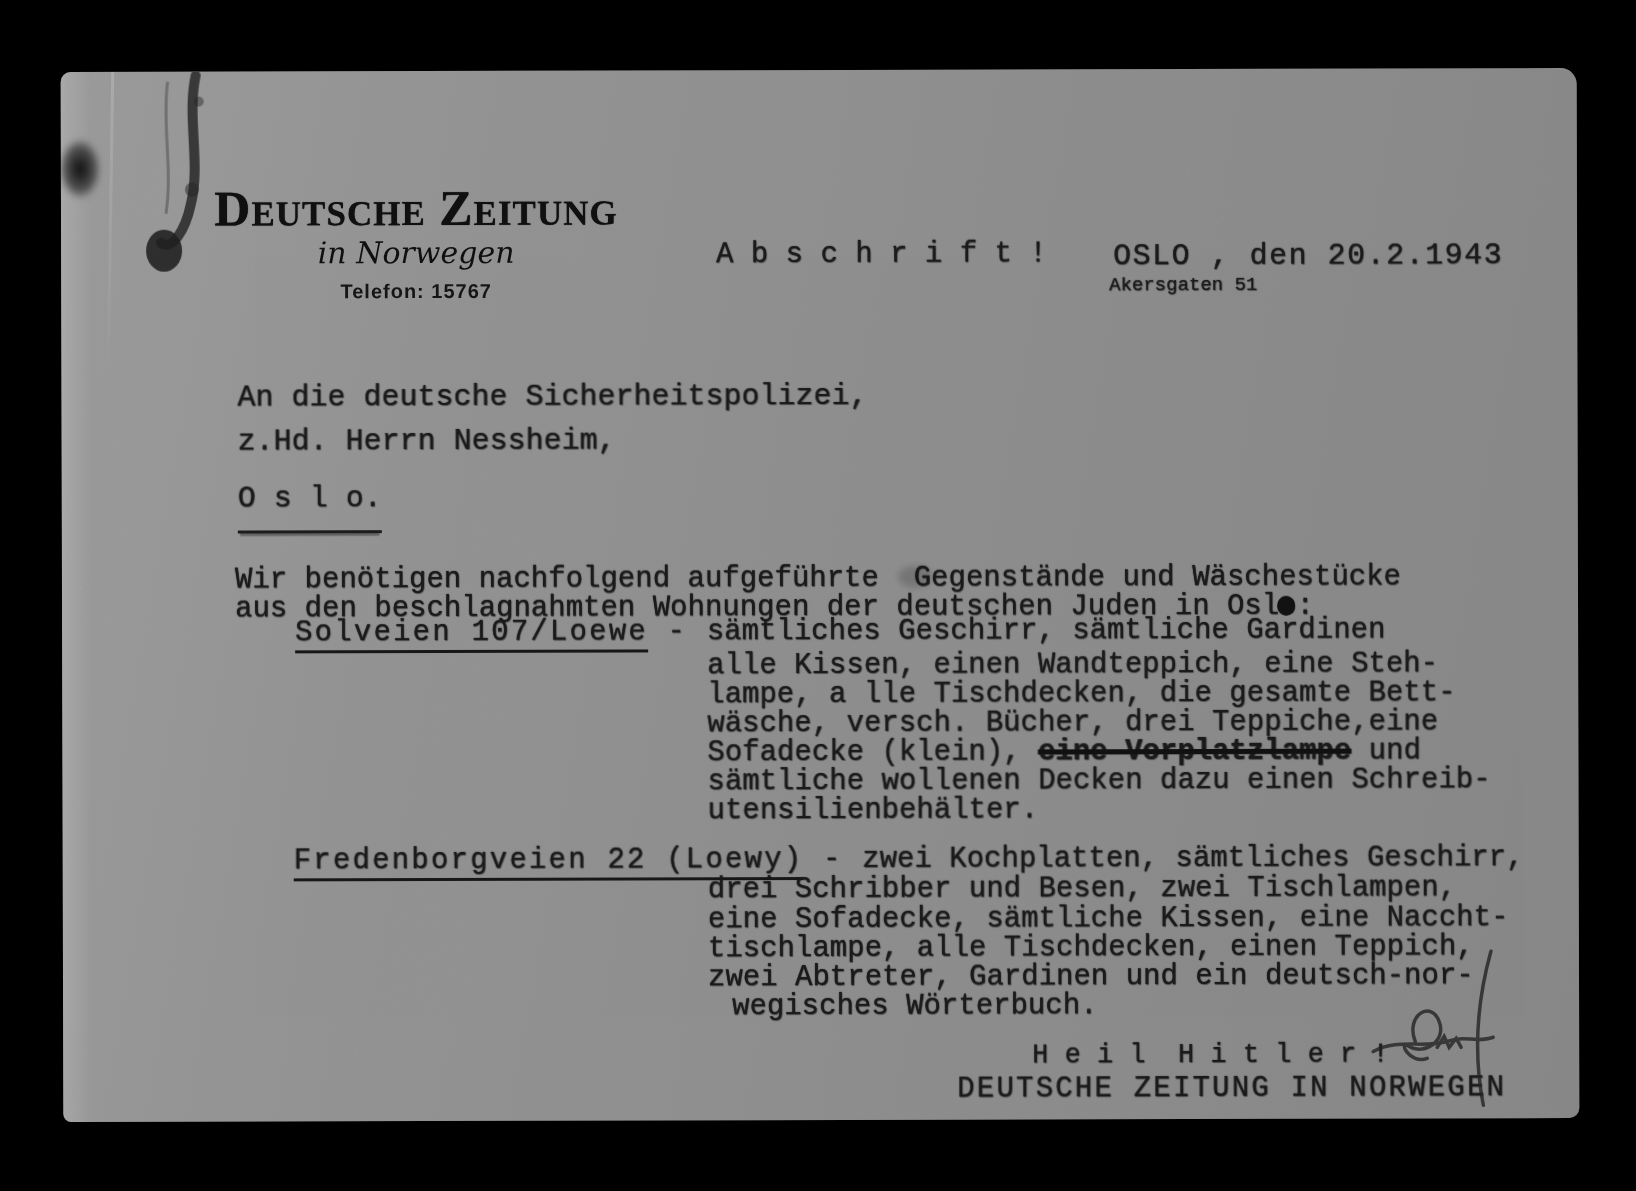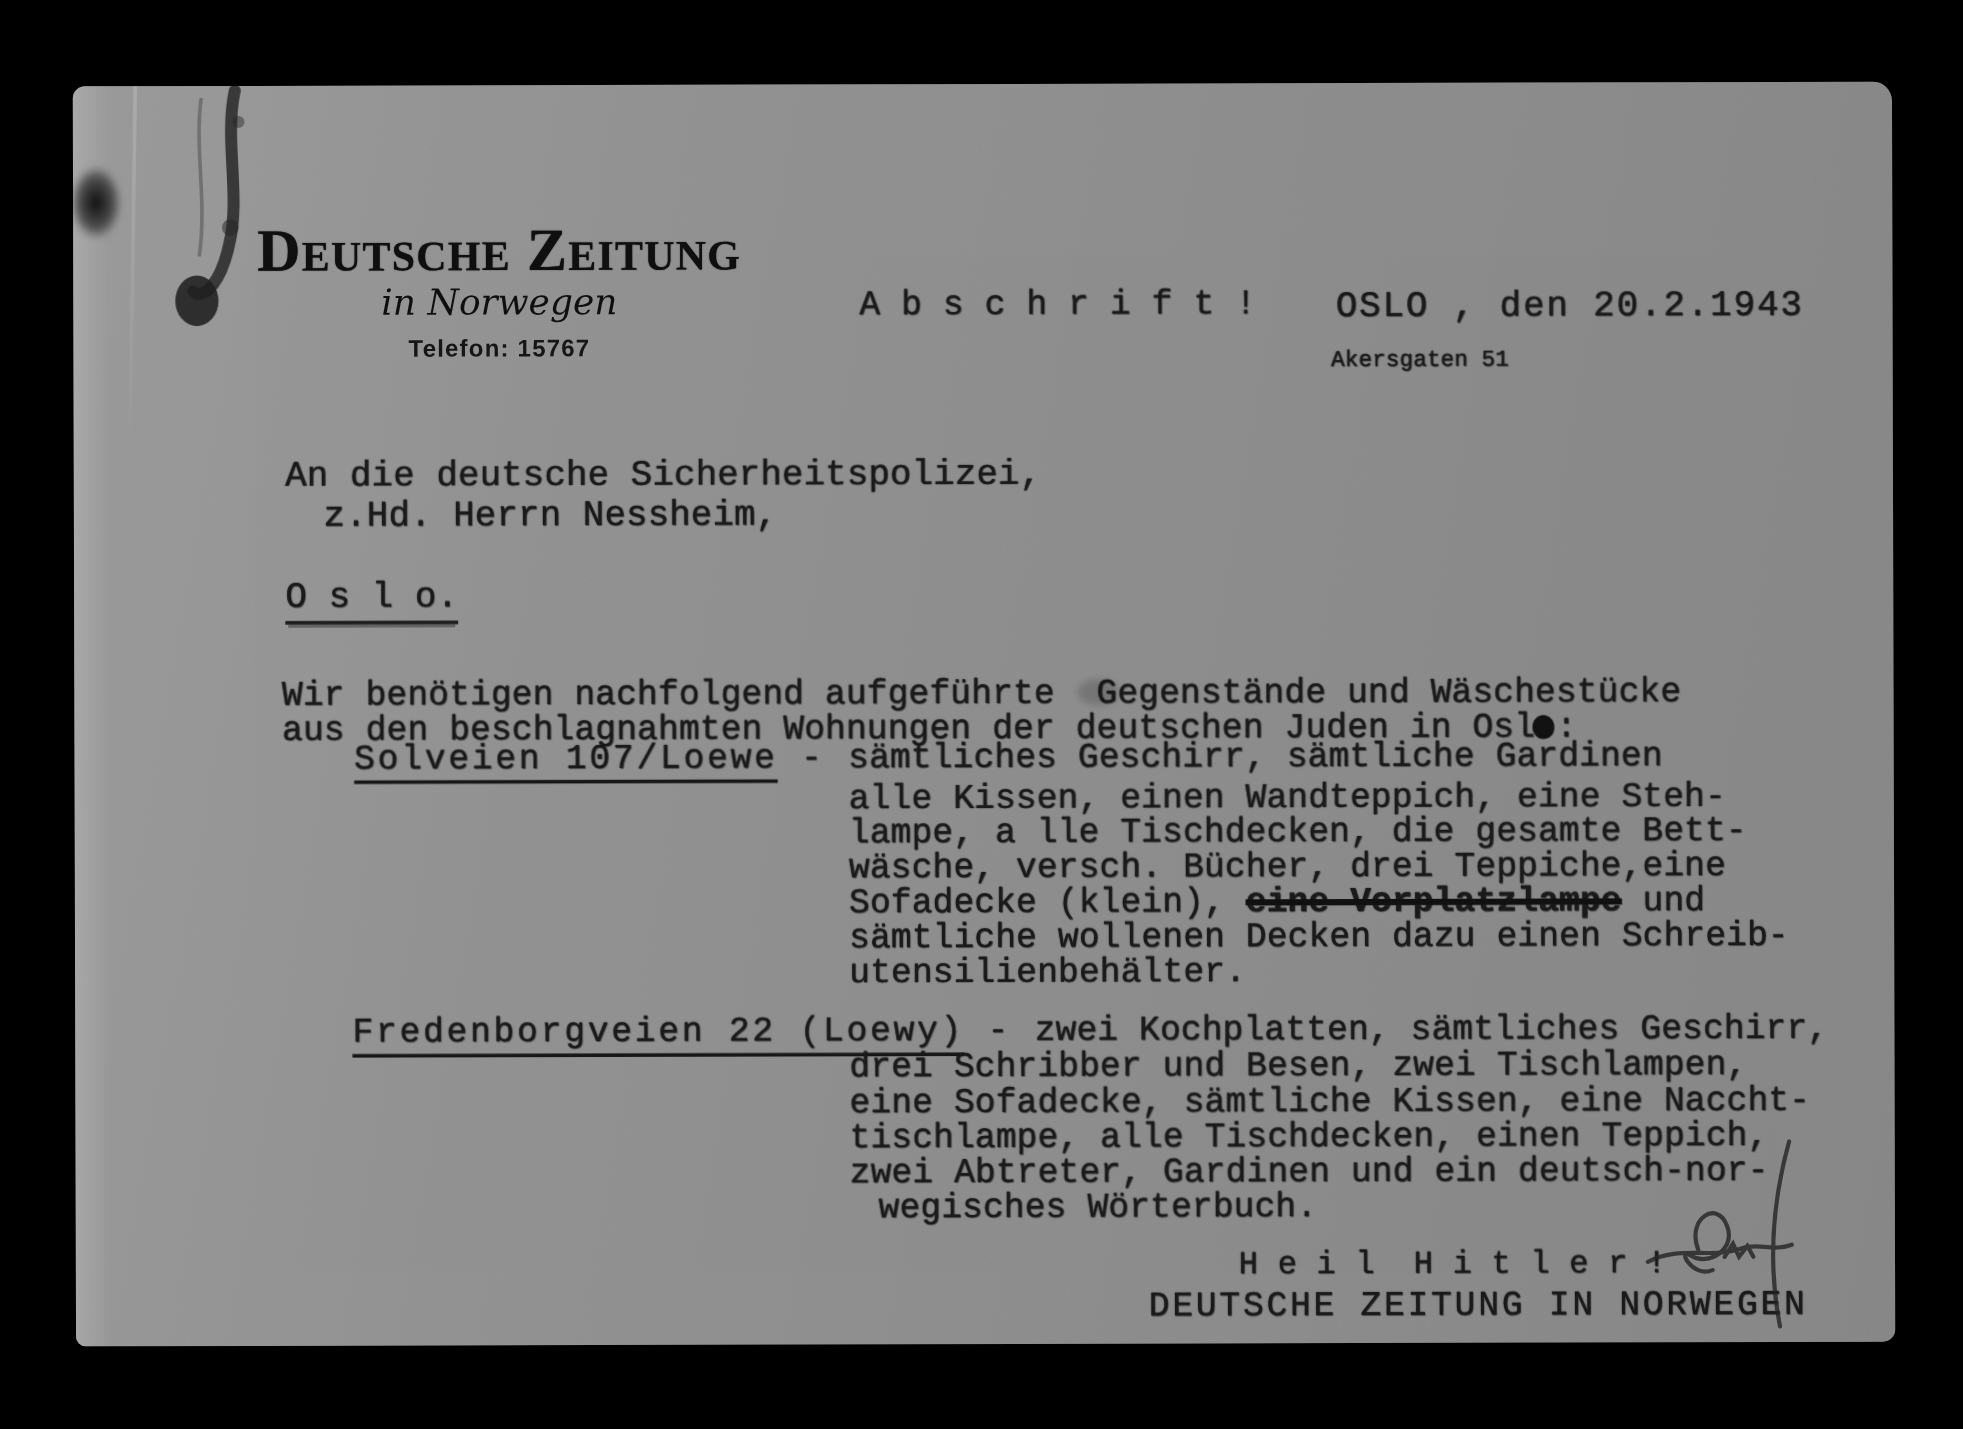--- a/index.html
+++ b/index.html
@@ -15,21 +15,21 @@
          transform:rotate(1deg);}
   .typed-layer{position:absolute;inset:0;filter:blur(.35px);}
   .line{position:absolute;white-space:pre;font-size:29px;line-height:30px;color:#212121;
         text-shadow:0 0 1.2px rgba(25,25,25,.85),.6px .6px .8px rgba(40,40,40,.5);}
   .sz30{font-size:30px;}
   .sz27{font-size:27px;margin-left:23px;}
   .sz19{font-size:19px;line-height:20px;}
   .ls2{letter-spacing:2.2px;}
   .ls15{letter-spacing:1.5px;}
   .u3{border-bottom:3.5px solid #1d1d1d;padding-bottom:1px;}
-  .u-city{border-bottom:3px solid #242424;box-shadow:0 5px 0 -2.4px rgba(30,30,30,.4);padding-bottom:2px;}
+  .u-city{border-bottom:3px solid #242424;box-shadow:0 5px 0 -2.4px rgba(30,30,30,.4);padding-bottom:15px;}
   .struck{font-weight:bold;text-decoration:line-through;text-decoration-thickness:4.5px;
           text-decoration-color:#161616;}
   .letterhead{position:absolute;left:135px;top:112px;width:440px;text-align:center;color:#141414;}
   .lh-title{font-family:"Liberation Serif","DejaVu Serif",serif;font-variant:small-caps;
             font-weight:700;font-size:50px;line-height:50px;letter-spacing:1px;
             text-shadow:0 0 1px rgba(0,0,0,.8);}
   .lh-sub{font-family:"DejaVu Serif","Liberation Serif",serif;font-style:italic;
           font-size:30px;line-height:30px;margin-top:5px;}
   .lh-phone{font-family:"Liberation Sans","DejaVu Sans",sans-serif;font-weight:700;
             font-size:20px;line-height:20px;margin-top:13px;letter-spacing:1px;color:#1c1c1c;}
@@ -53,24 +53,24 @@
     <div class="lh-title">Deutsche Zeitung</div>
     <div class="lh-sub">in Norwegen</div>
     <div class="lh-phone">Telefon: 15767</div>
   </div>
 
   <div class="typed-layer">
 
     <div class="line" style="left:655px;top:170px;">A b s c h r i f t !</div>
 
     <div class="line sz30 ls15" style="left:1052px;top:172px;">OSLO , den 20.2.1943</div>
-    <div class="line sz19" style="left:1048px;top:221px;">Akersgaten 51</div>
+    <div class="line sz19" style="left:1048px;top:206px;">Akersgaten 51</div>
 
     <div class="line sz30" style="left:176px;top:311px;">An die deutsche Sicherheitspolizei,</div>
-    <div class="line sz30" style="left:176px;top:345px;margin-left:32px;">z.Hd. Herrn Nessheim,</div>
+    <div class="line sz30" style="left:176px;top:355px;">z.Hd. Herrn Nessheim,</div>
     <div class="line sz30" style="left:176px;top:412px;"><span class="u-city">O s l o.</span></div>
 
     <div class="line" style="left:173px;top:494px;">Wir benötigen nachfolgend aufgeführte  Gegenstände und Wäschestücke</div>
     <div class="line" style="left:173px;top:523px;">aus den beschlagnahmten Wohnungen der deutschen Juden in Oslo:</div>
 
     <div class="line" style="left:233px;top:547px;"><span class="u3 ls2">Solveien 107/Loewe</span><span class="ls2"> - </span><span>sämtliches Geschirr, sämtliche Gardinen</span></div>
     <div class="line" style="left:645px;top:581px;">alle Kissen, einen Wandteppich, eine Steh-</div>
     <div class="line" style="left:645px;top:610px;">lampe, a lle Tischdecken, die gesamte Bett-</div>
     <div class="line" style="left:645px;top:639px;">wäsche, versch. Bücher, drei Teppiche,eine</div>
     <div class="line" style="left:645px;top:668px;"><span>Sofadecke (klein), </span><span class="struck">eine Vorplatzlampe</span><span> und</span></div>

